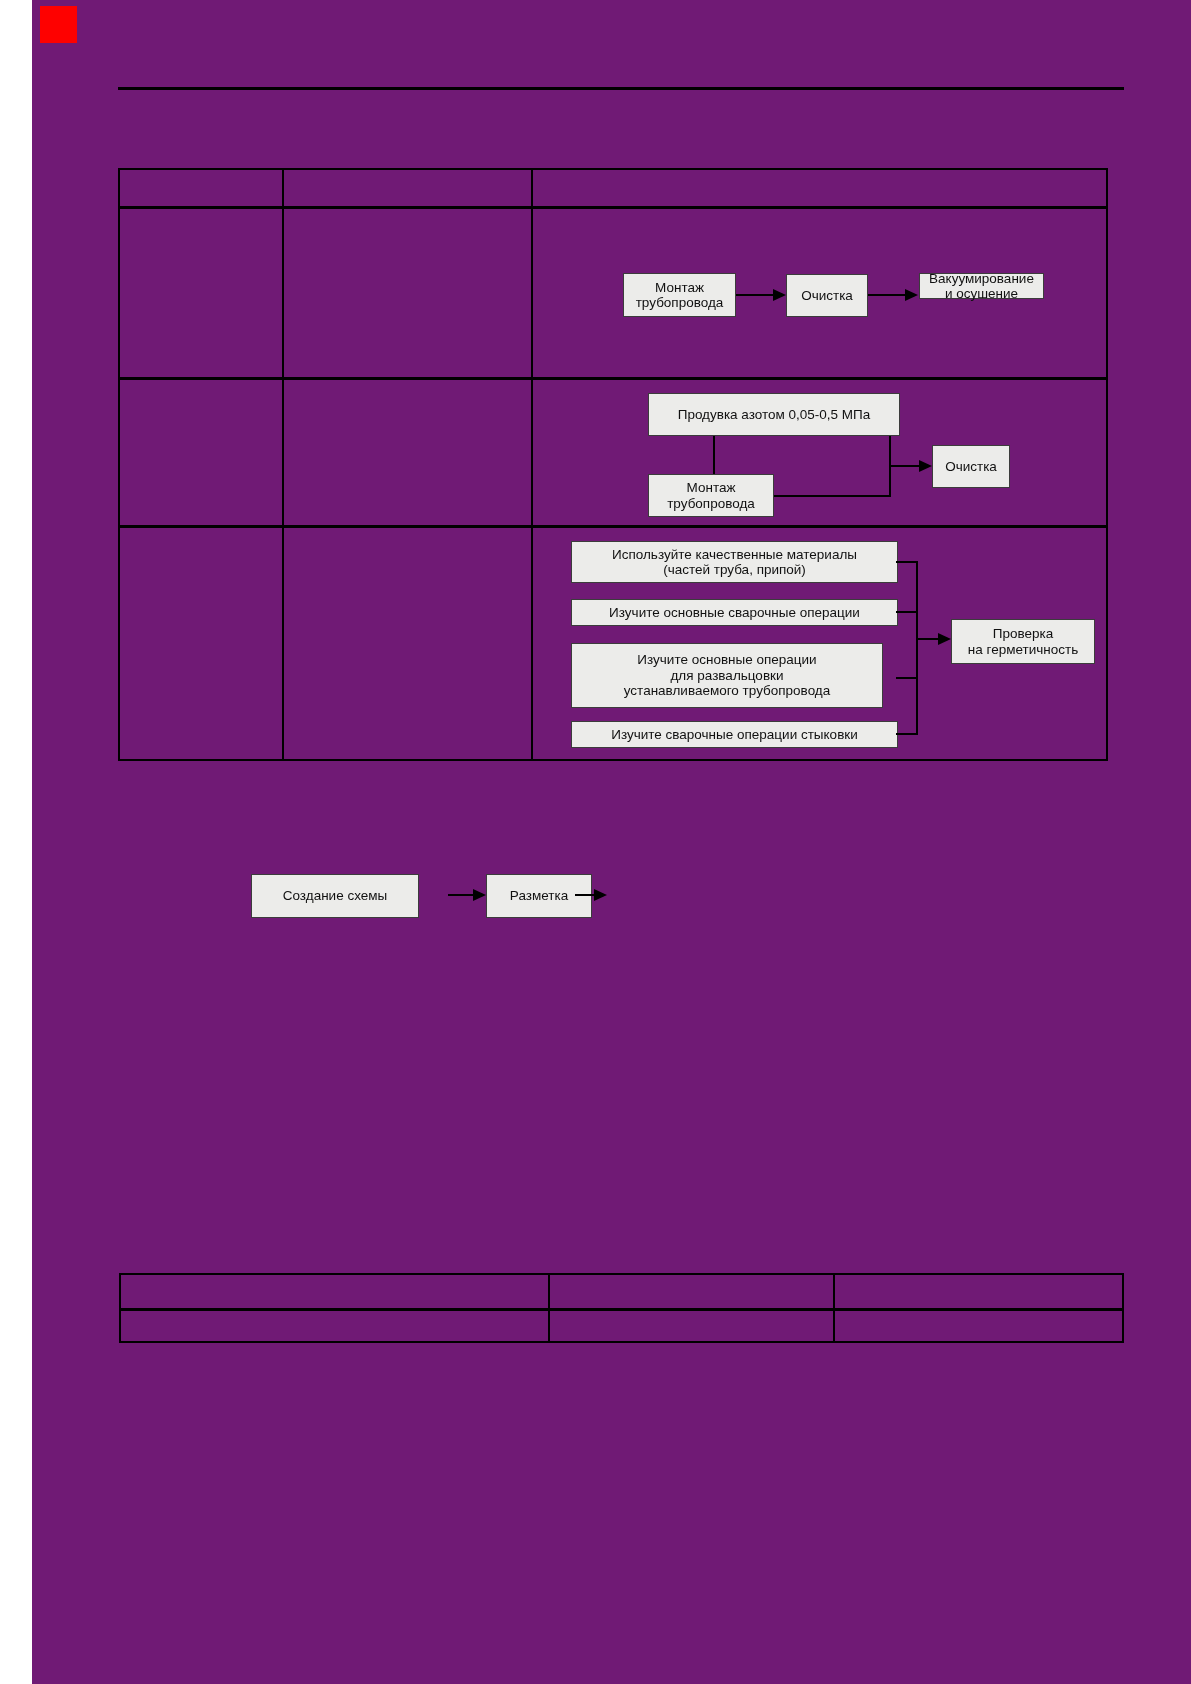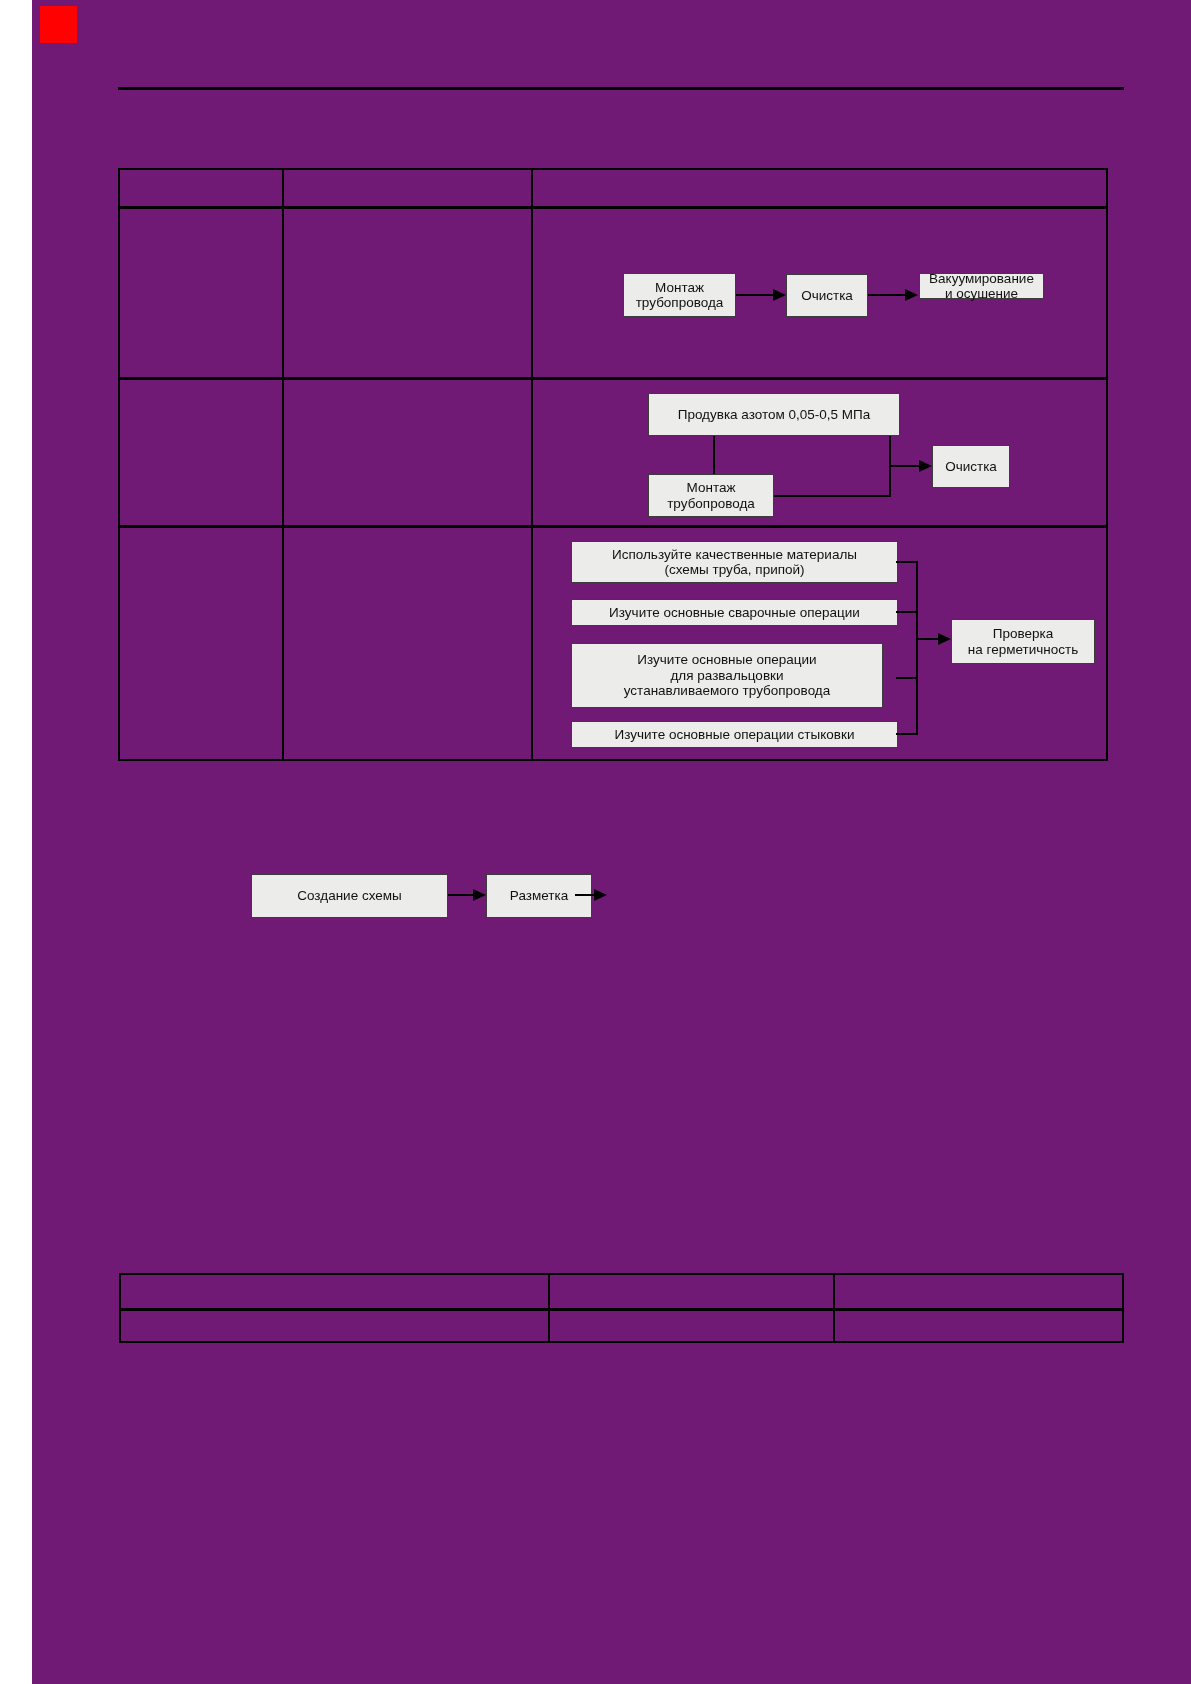--- a/index.html
+++ b/index.html
@@ -65,46 +65,46 @@
   <div class="hline" style="left:742px;top:495px;width:117px"></div>
   <div class="vline" style="left:857px;top:436px;height:61px"></div>
   <div class="hline" style="left:857px;top:465px;width:30px"></div>
   <div class="ahead" style="left:887px;top:460px"></div>
   <div class="fbox" style="left:900px;top:445px;width:78px;height:43px">
     <span class="ln">Очистка</span>
   </div>
 
   <div class="fbox" style="left:539px;top:541px;width:327px;height:42px">
     <span class="ln">Используйте качественные материалы</span>
-    <span class="ln">(схемы труба, припой)</span>
+    <span class="ln">(частей труба, припой)</span>
   </div>
   <div class="fbox" style="left:539px;top:599px;width:327px;height:27px">
     <span class="ln">Изучите основные сварочные операции</span>
   </div>
   <div class="fbox" style="left:539px;top:643px;width:312px;height:65px">
     <span class="ln">Изучите основные операции</span>
     <span class="ln">для развальцовки</span>
     <span class="ln">устанавливаемого трубопровода</span>
   </div>
   <div class="fbox" style="left:539px;top:721px;width:327px;height:27px">
-    <span class="ln">Изучите основные операции стыковки</span>
+    <span class="ln">Изучите сварочные операции стыковки</span>
   </div>
   <div class="hline" style="left:864px;top:561px;width:22px"></div>
   <div class="hline" style="left:864px;top:611px;width:22px"></div>
   <div class="hline" style="left:864px;top:677px;width:22px"></div>
   <div class="hline" style="left:864px;top:733px;width:22px"></div>
   <div class="vline" style="left:884px;top:561px;height:174px"></div>
   <div class="hline" style="left:884px;top:638px;width:22px"></div>
   <div class="ahead" style="left:906px;top:633px"></div>
   <div class="fbox" style="left:919px;top:619px;width:144px;height:45px">
     <span class="ln">Проверка</span>
     <span class="ln">на герметичность</span>
   </div>
 
-  <div class="fbox" style="left:219px;top:874px;width:197px;height:44px">
+  <div class="fbox" style="left:219px;top:874px;width:168px;height:44px">
     <span class="ln">Создание схемы</span>
   </div>
   <div class="hline" style="left:416px;top:894px;width:25px"></div>
   <div class="ahead" style="left:441px;top:889px"></div>
   <div class="fbox" style="left:454px;top:874px;width:106px;height:44px">
     <span class="ln">Разметка</span>
   </div>
   <div class="hline" style="left:543px;top:894px;width:19px"></div>
   <div class="ahead" style="left:562px;top:889px"></div>
 

